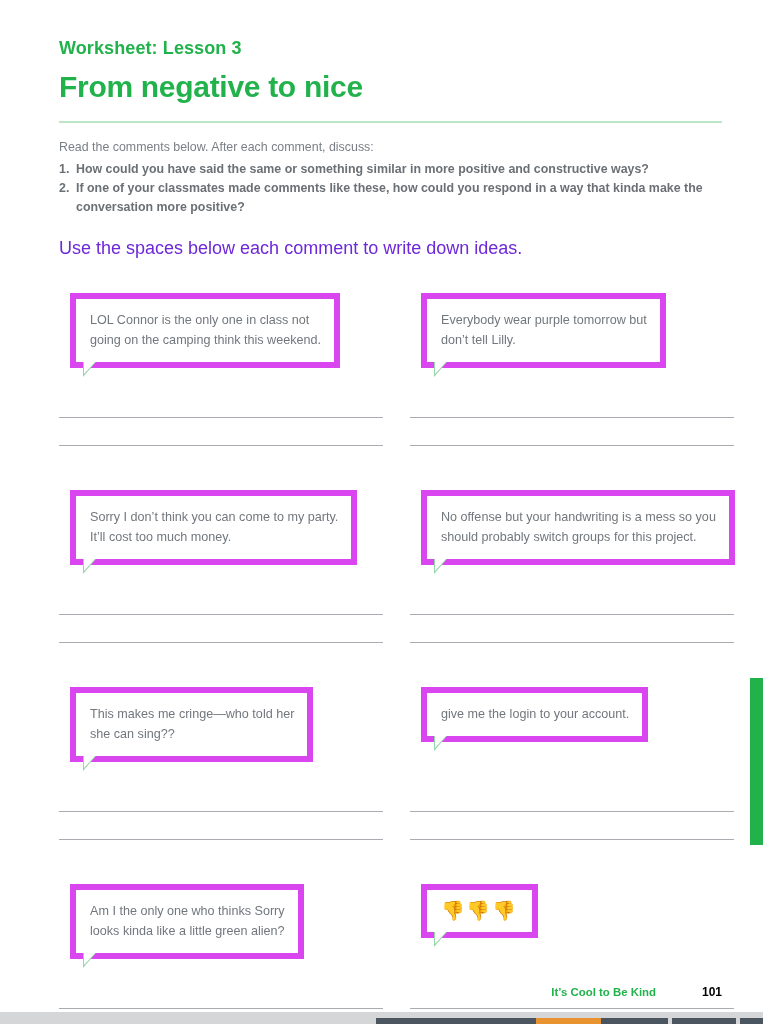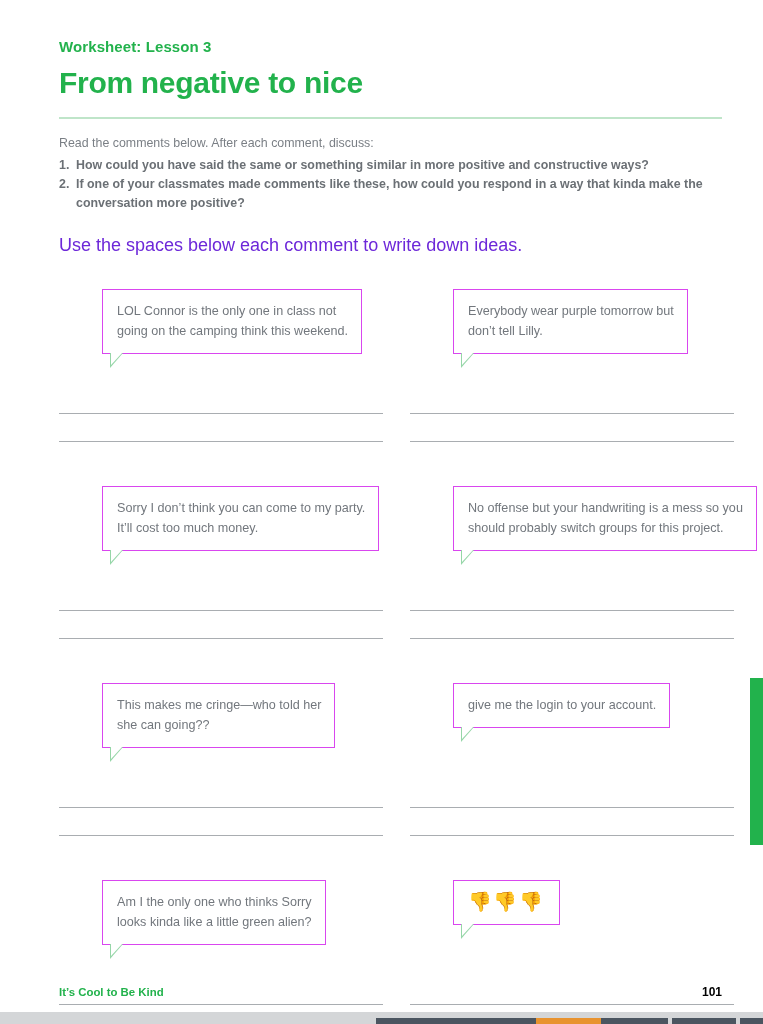--- a/index.html
+++ b/index.html
@@ -27,21 +27,21 @@
 
   .content {
     position: absolute;
     left: 59px;
     top: 0;
     width: 663px;
   }
 
   
   .eyebrow {
-    font-size: 15px;
+    font-size: 18px;
     font-weight: bold;
     color: #22b24c;
     letter-spacing: 0.1px;
     margin-top: 38px;
     line-height: 1.2;
   }
   .title {
     font-size: 30px;
     font-weight: bold;
     color: #22b24c;
@@ -102,29 +102,28 @@
   .col.right { padding-left: 20px; text-decoration: underline; }
 
   .bubble-wrap {
     padding-left: 11px;
     height: 86px;
     box-sizing: border-box;
     position: relative;
   }
   .bubble {
     display: inline-block;
-    border: 1px solid #d946ef;
+    border: 6px solid #d946ef;
     background: #fff;
     padding: 11px 13px 12px 14px;
     position: relative;
     font-size: 12.6px;
     line-height: 1.60;
     color: #72777d;
     max-width: 300px;
-    margin-left: 32px;
   }
   .bubble .line { white-space: nowrap; }
 
   
   .bubble .tail-outer,
   .bubble .tail-inner {
     position: absolute;
     width: 0; height: 0;
     border-style: solid;
   }
@@ -162,21 +161,21 @@
 
   .row-gap { height: 44px; }
 
   
   .footer {
     position: absolute;
     left: 59px;
     top: 985px;
     width: 663px;
     display: flex;
-    justify-content: space-between;
+    justify-content: flex-end;
     align-items: baseline;
   }
   .footer-title {
     font-size: 11.4px;
     font-weight: bold;
     color: #22b24c;
   }
   .footer-page {
     font-size: 12px;
     font-weight: bold;
@@ -307,21 +306,21 @@
         </div>
       </div>
 
       <div class="row-gap"></div>
 
       <div class="comment-row">
         <div class="col left">
           <div class="bubble-wrap">
             <div class="bubble">
               <div class="line">This makes me cringe—who told her</div>
-              <div class="line">she can going??</div>
+              <div class="line">she can sing??</div>
               <span class="tail-outer"></span>
               <span class="tail-inner"></span>
             </div>
           </div>
           <div class="writelines">
             <div class="wline"></div>
             <div class="wline"></div>
           </div>
         </div>
         <div class="col right">

